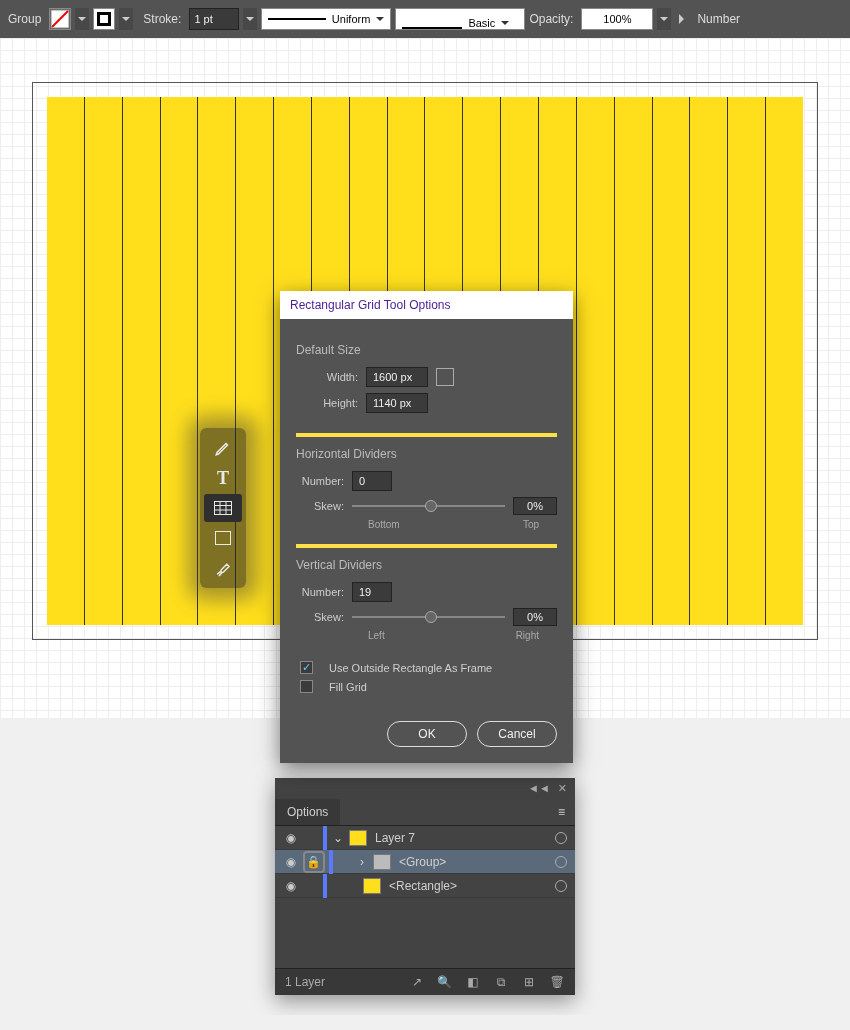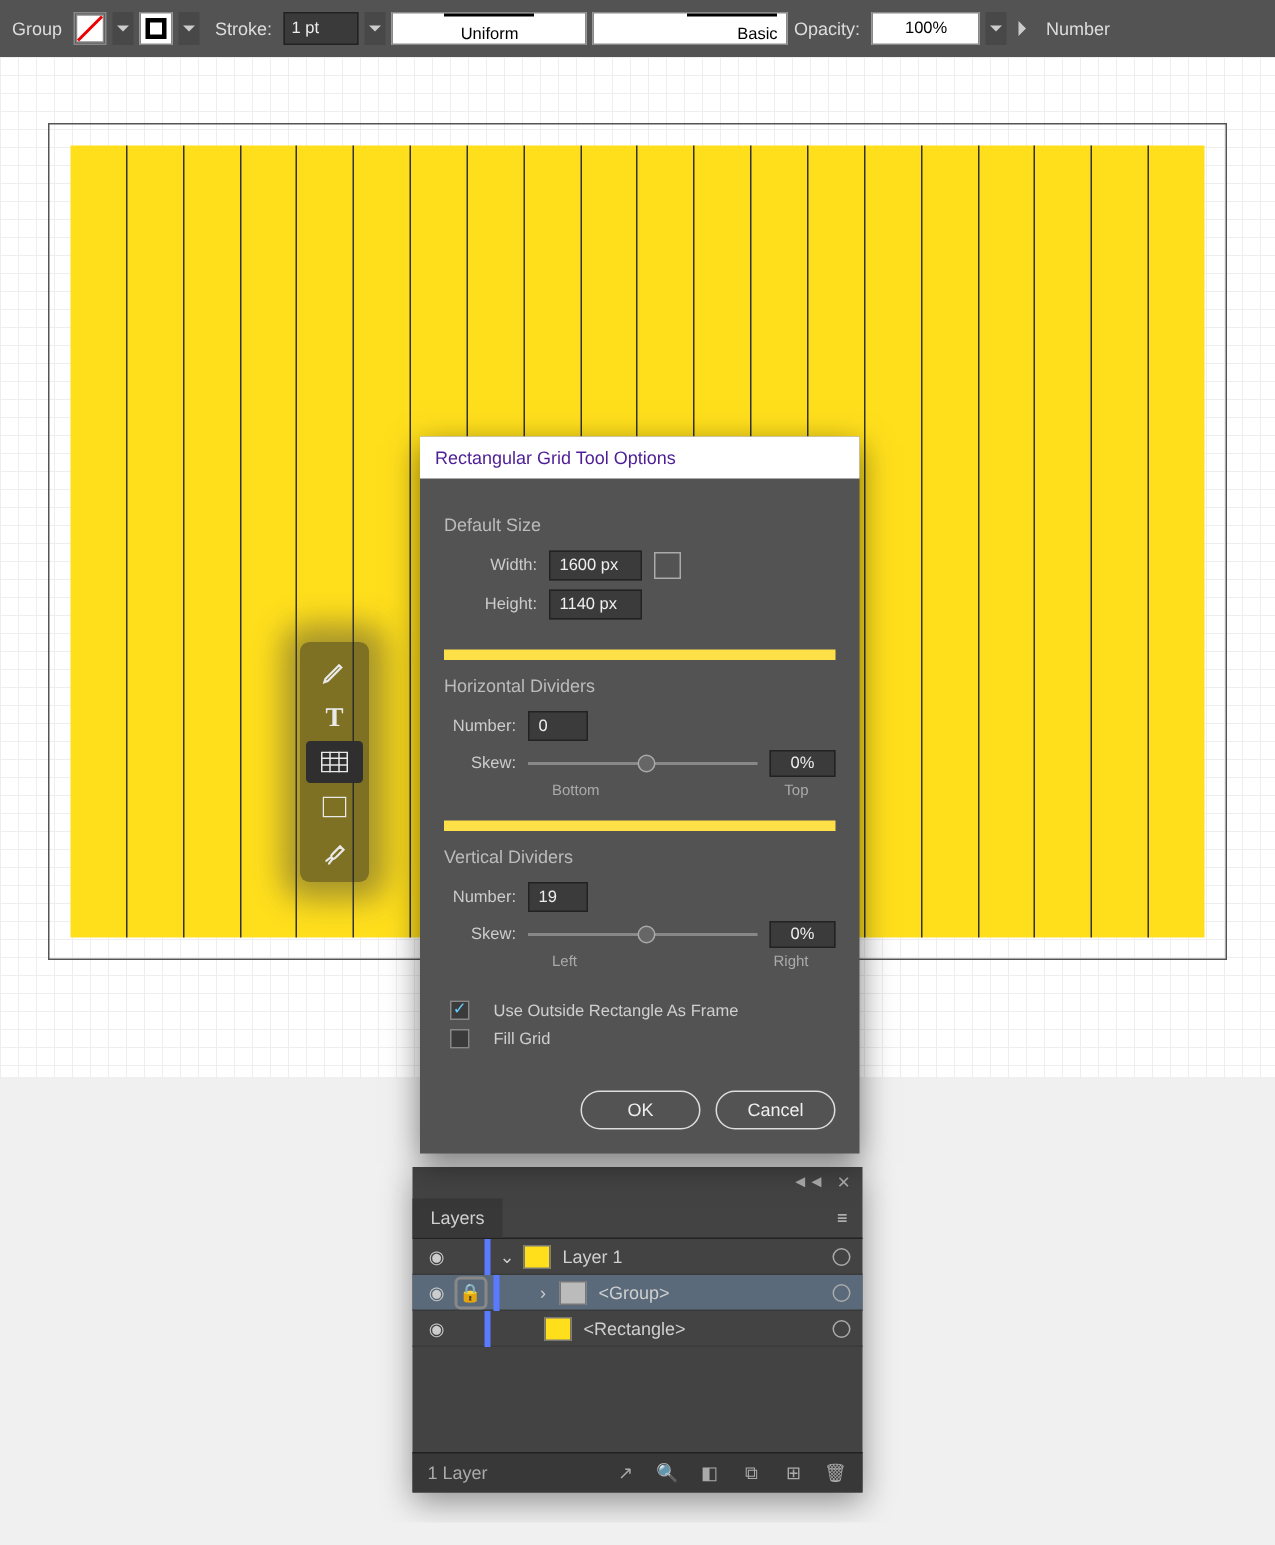--- a/index.html
+++ b/index.html
@@ -8,21 +8,21 @@
 
 .toolbar {
   background: #535353; height: 38px; display: flex; align-items: center;
   padding: 0 8px; gap: 4px; color: #ddd; font-size: 12px;
 }
 .toolbar .lbl { margin-right: 4px; }
 .swatch { width: 22px; height: 22px; border: 1px solid #888; display: flex; align-items: center; justify-content: center; }
 .tiny-dd { width: 14px; height: 22px; background: #484848; display: flex; align-items: center; justify-content: center; cursor: pointer; }
 .tiny-dd::after { content: ""; border: 4px solid transparent; border-top-color: #ccc; margin-top: 4px; }
 .num-field { width: 50px; height: 22px; background: #3a3a3a; border: 1px solid #222; color: #eee; font-size: 11px; padding: 0 4px; }
-.line-dd { height: 22px; background: #fff; border: 1px solid #888; display: flex; align-items: center; padding: 0 6px; gap: 6px; cursor: pointer; flex-direction: column; }
+.line-dd { height: 22px; background: #fff; border: 1px solid #888; display: flex; align-items: center; padding: 0 6px; gap: 6px; cursor: pointer; }
 .line-dd .line { width: 60px; border-top: 2px solid #000; }
 .line-dd .txt { font-size: 11px; color: #000; }
 .line-dd .car { border: 4px solid transparent; border-top-color: #333; margin-top: 4px; }
 .opacity-field { width: 72px; height: 22px; background: #fff; border: 1px solid #888; color: #000; font-size: 11px; padding: 0 4px; text-align: center; }
 .page-arrow {
   width: 18px; height: 22px; display: flex; align-items: center; justify-content: center; cursor: pointer;
 }
 .page-arrow::before {
   content: ""; border: 5px solid transparent; border-left-color: #ccc;
 }
@@ -61,21 +61,21 @@
 .tool-btn.sel { background: #2f2f2f; border-radius: 3px; }
 
 
 .dialog {
   position: absolute; left: 280px; top: 253px; width: 293px;
   background: #535353; box-shadow: 0 6px 20px rgba(0,0,0,0.5);
   color: #cfcfcf; font-size: 12px;
 }
 .dialog .titlebar { background: #fff; color: #4c1d95; padding: 7px 10px; font-size: 12px; }
 .dialog .body { padding: 24px 16px 12px 16px; }
-.group-box { border-top: 7px solid #fde047; padding: 10px 0 14px 0; position: relative; }
+.group-box { border-top: 4px solid #fde047; padding: 10px 0 14px 0; position: relative; }
 .group-box:first-child { border-top: none; padding-top: 0; }
 .group-title { color: #bbb; font-size: 12px; margin-bottom: 10px; }
 .row { display: flex; align-items: center; gap: 8px; margin: 6px 0 6px 14px; }
 .row .rlbl { width: 48px; text-align: right; font-size: 11px; color: #ccc; }
 .txt-in {
   width: 62px; height: 20px; background: #3b3b3b; border: 1px solid #222; color: #eee;
   font-size: 11px; padding: 0 6px;
 }
 .wh-icon { width: 18px; height: 18px; border: 1px solid #aaa; position: relative; }
 .wh-icon::before, .wh-icon::after { content: ""; position: absolute; background: #aaa; }
@@ -287,31 +287,31 @@
     </div>
   </div>
 </div>
 
 <div class="layers-panel">
   <div class="layers-head">
     <span>◄◄</span>
     <span>✕</span>
   </div>
   <div class="layers-tabs">
-    <div class="layers-tab">Layers</div>
+    <div class="layers-tab">Options</div>
     <div class="layers-menu">≡</div>
   </div>
 
   <div class="layer-row">
     <span class="eye">◉</span>
     <span class="lock"></span>
     <span class="color-bar"></span>
     <span class="expand">⌄</span>
     <span class="thumb y"></span>
-    <span style="margin-left:4px;">Layer 1</span>
+    <span style="margin-left:4px;">Layer 7</span>
     <span class="target"></span>
   </div>
 
   <div class="layer-row sel">
     <span class="eye">◉</span>
     <span class="lock-box">🔒</span>
     <span class="color-bar"></span>
     <span style="width:14px;"></span>
     <span class="expand">›</span>
     <span class="thumb g"></span>

